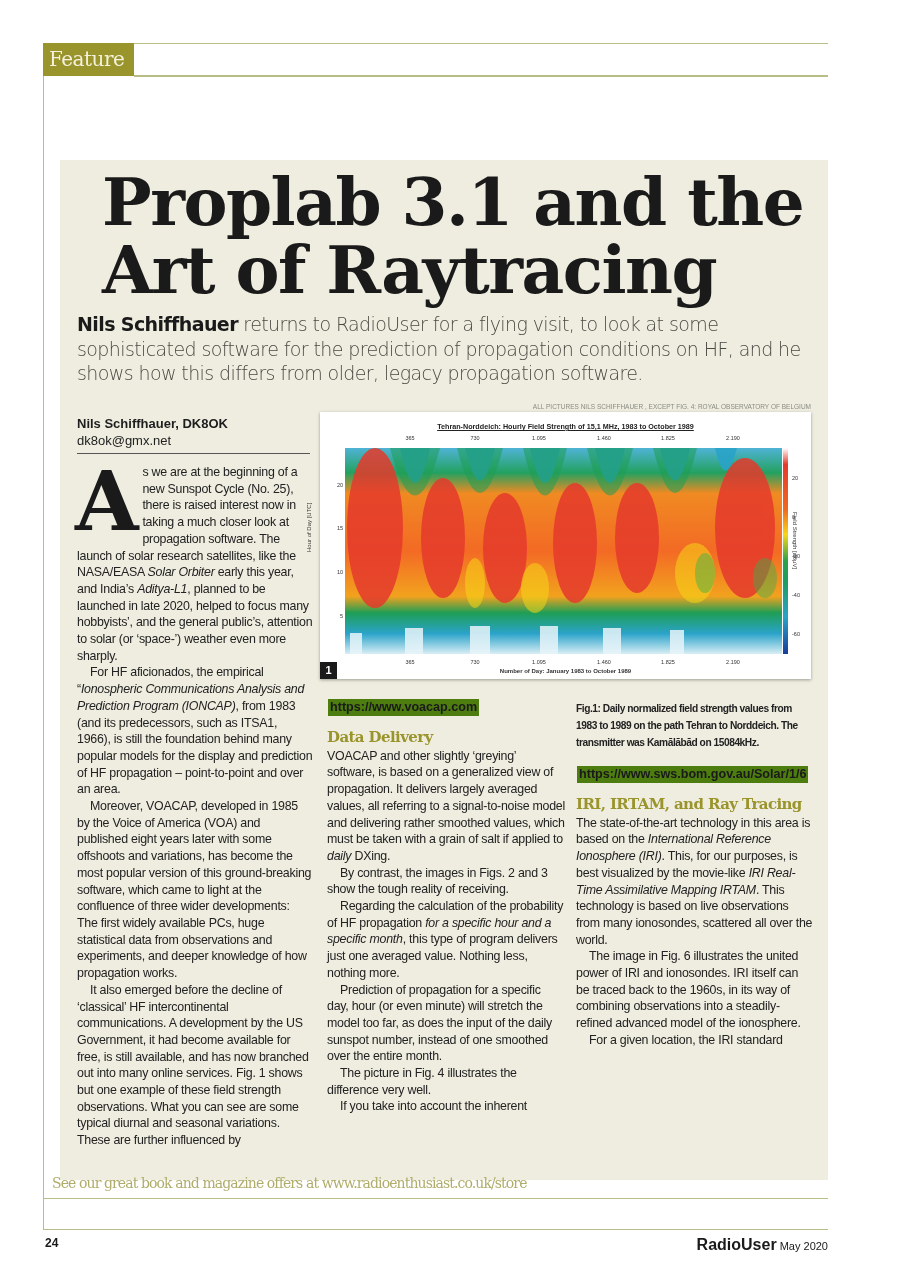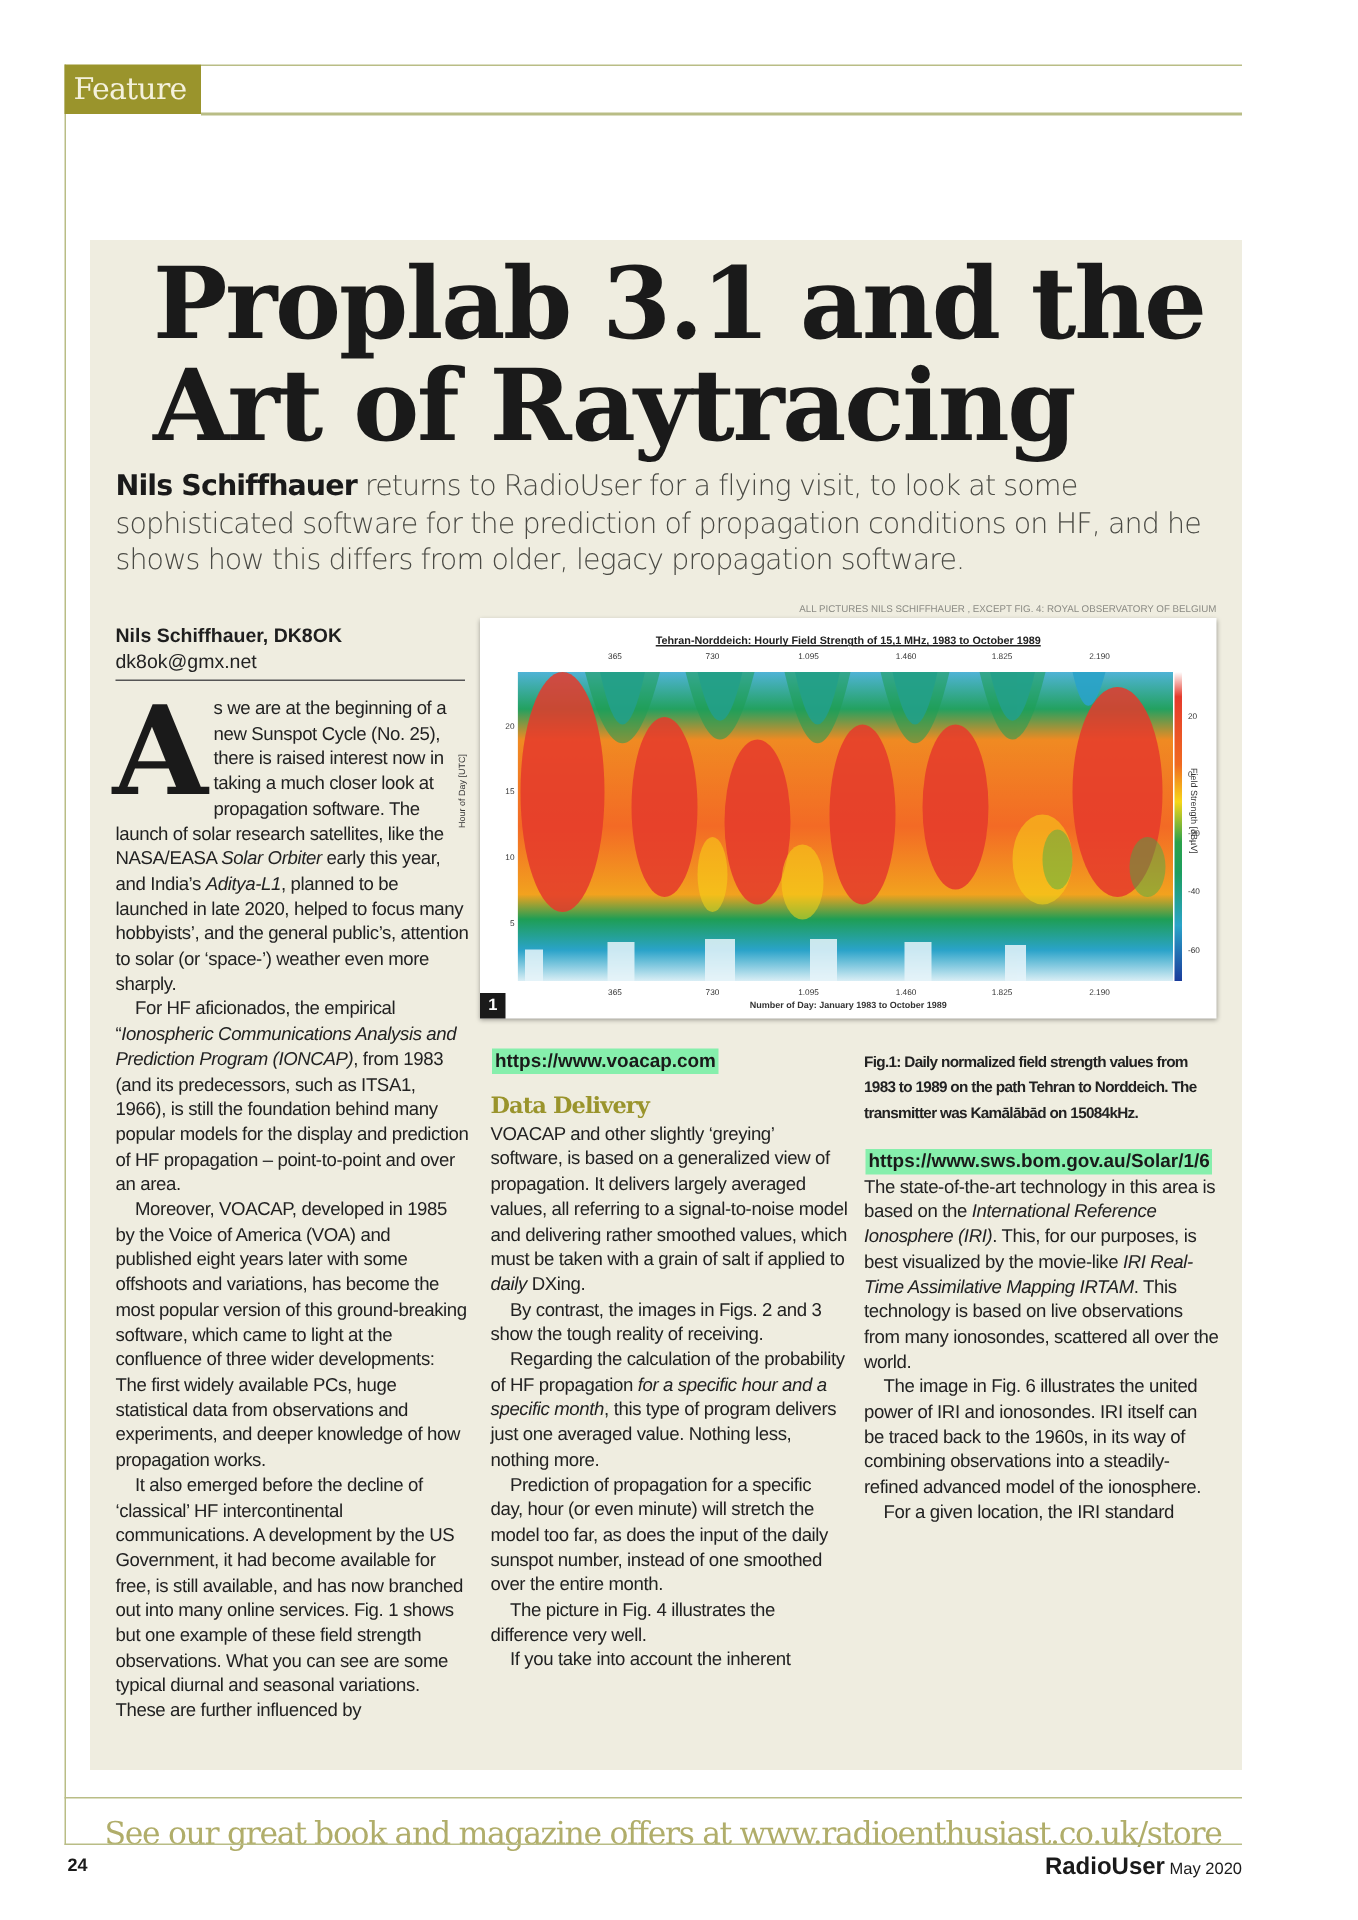--- a/index.html
+++ b/index.html
@@ -27,21 +27,21 @@
 
   .col { position: absolute; font-size: 12.4px; line-height: 16.7px; color: #222; letter-spacing: -0.25px; }
   .col p { text-indent: 13px; }
   .col p.noindent { text-indent: 0; }
   .col1 { left: 77px; top: 464px; width: 236px; }
   .col2 { left: 327px; top: 699px; width: 238px; }
   .col3 { left: 576px; top: 766px; width: 238px; }
 
   .dropcap { float: left; font-family: "DejaVu Serif", serif; font-weight: bold; font-size: 82px; line-height: 70px; margin: 2px 4px -2px -2px; color: #1a1a1a; }
 
-  .link { display: inline-block; font-weight: bold; font-size: 12.6px; background: #86efac; padding: 0 2px; margin-left: 1px; color: #1a1a1a; letter-spacing: 0; }
+  .link { display: inline-block; font-weight: bold; font-size: 12.6px; background: #4d7c0f; padding: 0 2px; margin-left: 1px; color: #1a1a1a; letter-spacing: 0; }
 
   .section-head { font-family: "DejaVu Serif", serif; font-weight: bold; font-size: 15px; color: #9a942c; line-height: 20px; margin: 11px 0 1px 0; letter-spacing: -0.6px; }
 
   .figure { position: absolute; left: 320px; top: 412px; width: 491px; height: 267px; background: #ffffff; box-shadow: 0 1px 3px rgba(0,0,0,0.35); }
   .fig-title { position: absolute; left: 0; top: 10px; width: 100%; text-align: center; font-size: 7.2px; font-weight: bold; color: #222; text-decoration: underline; }
   .xtick-top, .xtick-bot { position: absolute; font-size: 5.5px; color: #333; transform: translateX(-50%); }
   .xtick-top { top: 23px; }
   .xtick-bot { top: 247px; }
   .ytick-l { position: absolute; right: 468px; font-size: 5.5px; color: #333; }
   .ytick-r { position: absolute; left: 472px; font-size: 5.5px; color: #333; }
@@ -52,21 +52,21 @@
     background:
       linear-gradient(to bottom, rgba(0,0,0,0) 0%, rgba(0,0,0,0) 100%);
   }
   .colorbar { position: absolute; left: 463px; top: 36px; width: 5px; height: 206px; background: linear-gradient(to bottom, #ffffff 0%, #e53a2c 8%, #f06a20 30%, #f7d618 42%, #2ba14a 55%, #1c9e5f 65%, #2aa3c9 82%, #1a3c9c 100%); }
   .fig-num { position: absolute; left: 0; bottom: 0; width: 17px; height: 17px; background: #1a1a1a; color: #fff; font-weight: bold; font-size: 11px; text-align: center; line-height: 17px; }
 
   .caption { position: absolute; left: 576px; top: 700px; width: 236px; font-size: 10.2px; line-height: 17px; font-weight: bold; color: #222; letter-spacing: -0.45px; }
 
   .bottom-rule-1 { position: absolute; left: 43px; top: 1198px; width: 785px; height: 1px; background: #b9bd86; }
   .bottom-rule-2 { position: absolute; left: 43px; top: 1229px; width: 785px; height: 1px; background: #b9bd86; }
-  .promo { position: absolute; left: 52px; top: 1207px; width: 780px; font-family: "DejaVu Serif", serif; font-size: 21px; color: #b0ad6a; line-height: 30px; letter-spacing: -0.9px; font-weight: 300; text-align: center; }
+  .promo { position: absolute; left: 52px; top: 1168px; width: 780px; font-family: "DejaVu Serif", serif; font-size: 14px; color: #b0ad6a; line-height: 30px; letter-spacing: -0.9px; font-weight: 300; }
 
   .page-num { position: absolute; left: 45px; top: 1236px; font-weight: bold; font-size: 12px; color: #1a1a1a; }
   .footer-mag { position: absolute; right: 77px; top: 1236px; font-size: 11px; color: #1a1a1a; }
   .footer-mag b { font-weight: bold; font-size: 16px; }
 </style>
 </head>
 <body>
 
 <div class="top-rule-1"></div>
 <div class="top-rule-2"></div>
@@ -202,20 +202,21 @@
   <p><span>Regarding the calculation of the probability of HF propagation </span><i>for a specific hour and a specific month</i><span>, this type of program delivers just one averaged value. Nothing less, nothing more.</span></p>
   <p>Prediction of propagation for a specific day, hour (or even minute) will stretch the model too far, as does the input of the daily sunspot number, instead of one smoothed over the entire month.</p>
   <p>The picture in Fig. 4 illustrates the difference very well.</p>
   <p>If you take into account the inherent</p>
 </div>
 
 <div class="caption">Fig.1: Daily normalized field strength values from 1983 to 1989 on the path Tehran to Norddeich. The transmitter was Kamālābād on 15084kHz.</div>
 
 <div class="col col3">
   <div><span class="link">https://www.sws.bom.gov.au/Solar/1/6</span></div>
+  <div class="section-head">IRI, IRTAM, and Ray Tracing</div>
   <p class="noindent"><span>The state-of-the-art technology in this area is based on the </span><i>International Reference Ionosphere (IRI)</i><span>. This, for our purposes, is best visualized by the movie-like </span><i>IRI Real-Time Assimilative Mapping IRTAM</i><span>. This technology is based on live observations from many ionosondes, scattered all over the world.</span></p>
   <p>The image in Fig. 6 illustrates the united power of IRI and ionosondes. IRI itself can be traced back to the 1960s, in its way of combining observations into a steadily-refined advanced model of the ionosphere.</p>
   <p>For a given location, the IRI standard</p>
 </div>
 
 <div class="bottom-rule-1"></div>
 <div class="promo">See our great book and magazine offers at www.radioenthusiast.co.uk/store</div>
 <div class="bottom-rule-2"></div>
 <div class="page-num">24</div>
 <div class="footer-mag"><b>RadioUser</b><span> May 2020</span></div>

